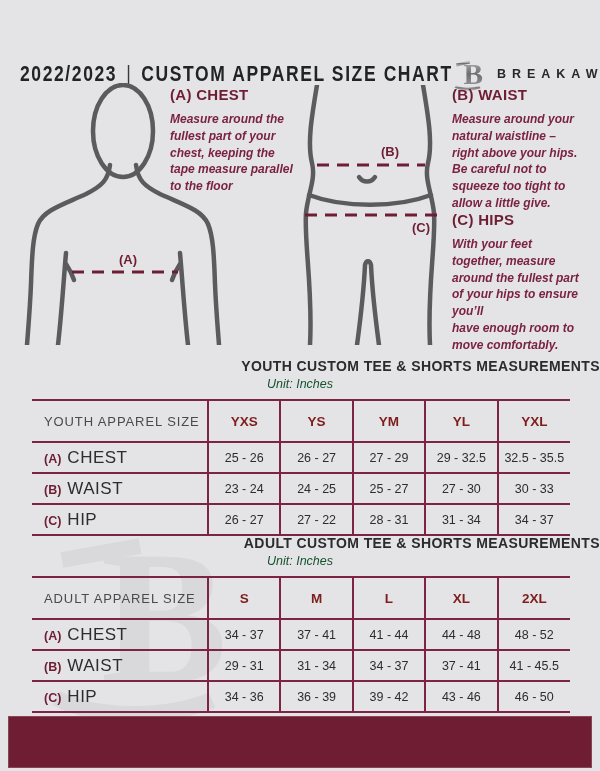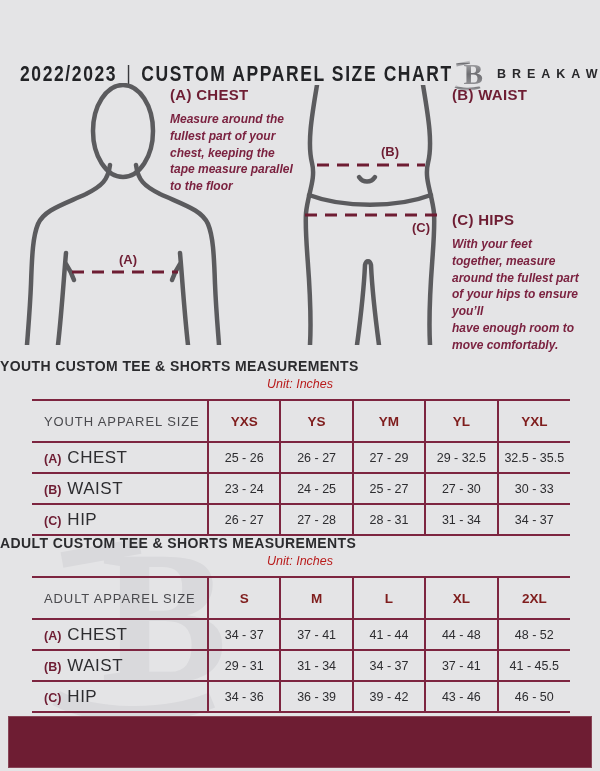--- a/index.html
+++ b/index.html
@@ -28,24 +28,24 @@
   .fig path,.fig ellipse{fill:none; stroke:var(--outline); stroke-width:4.5;
        stroke-linecap:round; stroke-linejoin:round;}
   .fig .dash{stroke:var(--maroon); stroke-width:3; stroke-dasharray:12 8; stroke-linecap:butt;}
   .fig text{font-family:"Liberation Sans",sans-serif; font-size:13px; font-weight:700; fill:var(--maroon);}
   .note{position:absolute;}
   .note h2{margin:0 0 8px 0; font-size:15px; font-weight:800; color:var(--maroon); letter-spacing:.3px;}
   .note p{margin:0; font-style:italic; font-size:12px; line-height:1.4;
           color:var(--note); white-space:pre-line; font-weight:600;}
   
   .tblsec{position:absolute; left:0; right:0; z-index:1;}
-  .tblsec .t-title{text-align:left; font-size:14px; font-weight:700;
+  .tblsec .t-title{text-align:right; font-size:14px; font-weight:700;
                    color:#2b2b2e; letter-spacing:.4px;}
   .tblsec .t-unit{text-align:center; font-style:italic; font-size:12.5px;
-                  color:#b91c1c; margin-top:3px;}
+                  color:#14532d; margin-top:3px;}
   table.size-table{border-collapse:collapse; table-layout:fixed; width:538px;
                    margin:8px 0 0 32px; border-bottom:2px solid var(--border);
                    background:transparent;}
   .size-table td{border-top:2px solid var(--border); height:31px; padding:0;
                  font-size:12.5px; color:var(--ink); background:transparent;}
   .size-table tr.head td{height:42px;}
   .size-table td + td{border-left:2px solid var(--border); text-align:center;}
   .size-table col.c0{width:176px;}
   .size-table .lbl{padding-left:12px; text-align:left;}
   .size-table .head-lbl{color:var(--gray); font-size:13px; letter-spacing:.9px; font-weight:400;}
@@ -119,20 +119,26 @@
       <path d="M14,110 C48,123 102,123 136,110" stroke-width="3.5"></path>
       <path d="M62,260 C66,230 69,202 70,180 C71,175 75,175 76,180 C77,202 80,230 84,260" stroke-width="3"></path>
       <line class="dash" x1="22" y1="80" x2="130" y2="80"></line>
       <text x="95" y="71" text-anchor="middle">(B)</text>
       <line class="dash" x1="10" y1="130" x2="144" y2="130"></line>
       <text x="126" y="147" text-anchor="middle">(C)</text>
     </svg>
 
     <div class="note" style="left:452px; top:86px; width:145px;">
       <h2>(B) WAIST</h2>
+      <p>Measure around your
+natural waistline –
+right above your hips.
+Be careful not to
+squeeze too tight to
+allow a little give.</p>
     </div>
 
     <div class="note" style="left:452px; top:211px; width:150px;">
       <h2>(C) HIPS</h2>
       <p>With your feet
 together, measure
 around the fullest part
 of your hips to ensure
 you’ll
 have enough room to
@@ -173,21 +179,21 @@
         <td class="lbl"><span class="mk">(B)</span><span class="rlabel">WAIST</span></td>
         <td>23 - 24</td>
         <td>24 - 25</td>
         <td>25 - 27</td>
         <td>27 - 30</td>
         <td>30 - 33</td>
       </tr>
       <tr>
         <td class="lbl"><span class="mk">(C)</span><span class="rlabel">HIP</span></td>
         <td>26 - 27</td>
-        <td>27 - 28</td>
+        <td>27 - 22</td>
         <td>28 - 31</td>
         <td>31 - 34</td>
         <td>34 - 37</td>
       </tr>
     </tbody>
       </table>
   </section>
 
   <section class="tblsec" style="top:535px;">
     <div class="t-title">ADULT CUSTOM TEE &amp; SHORTS MEASUREMENTS</div>

